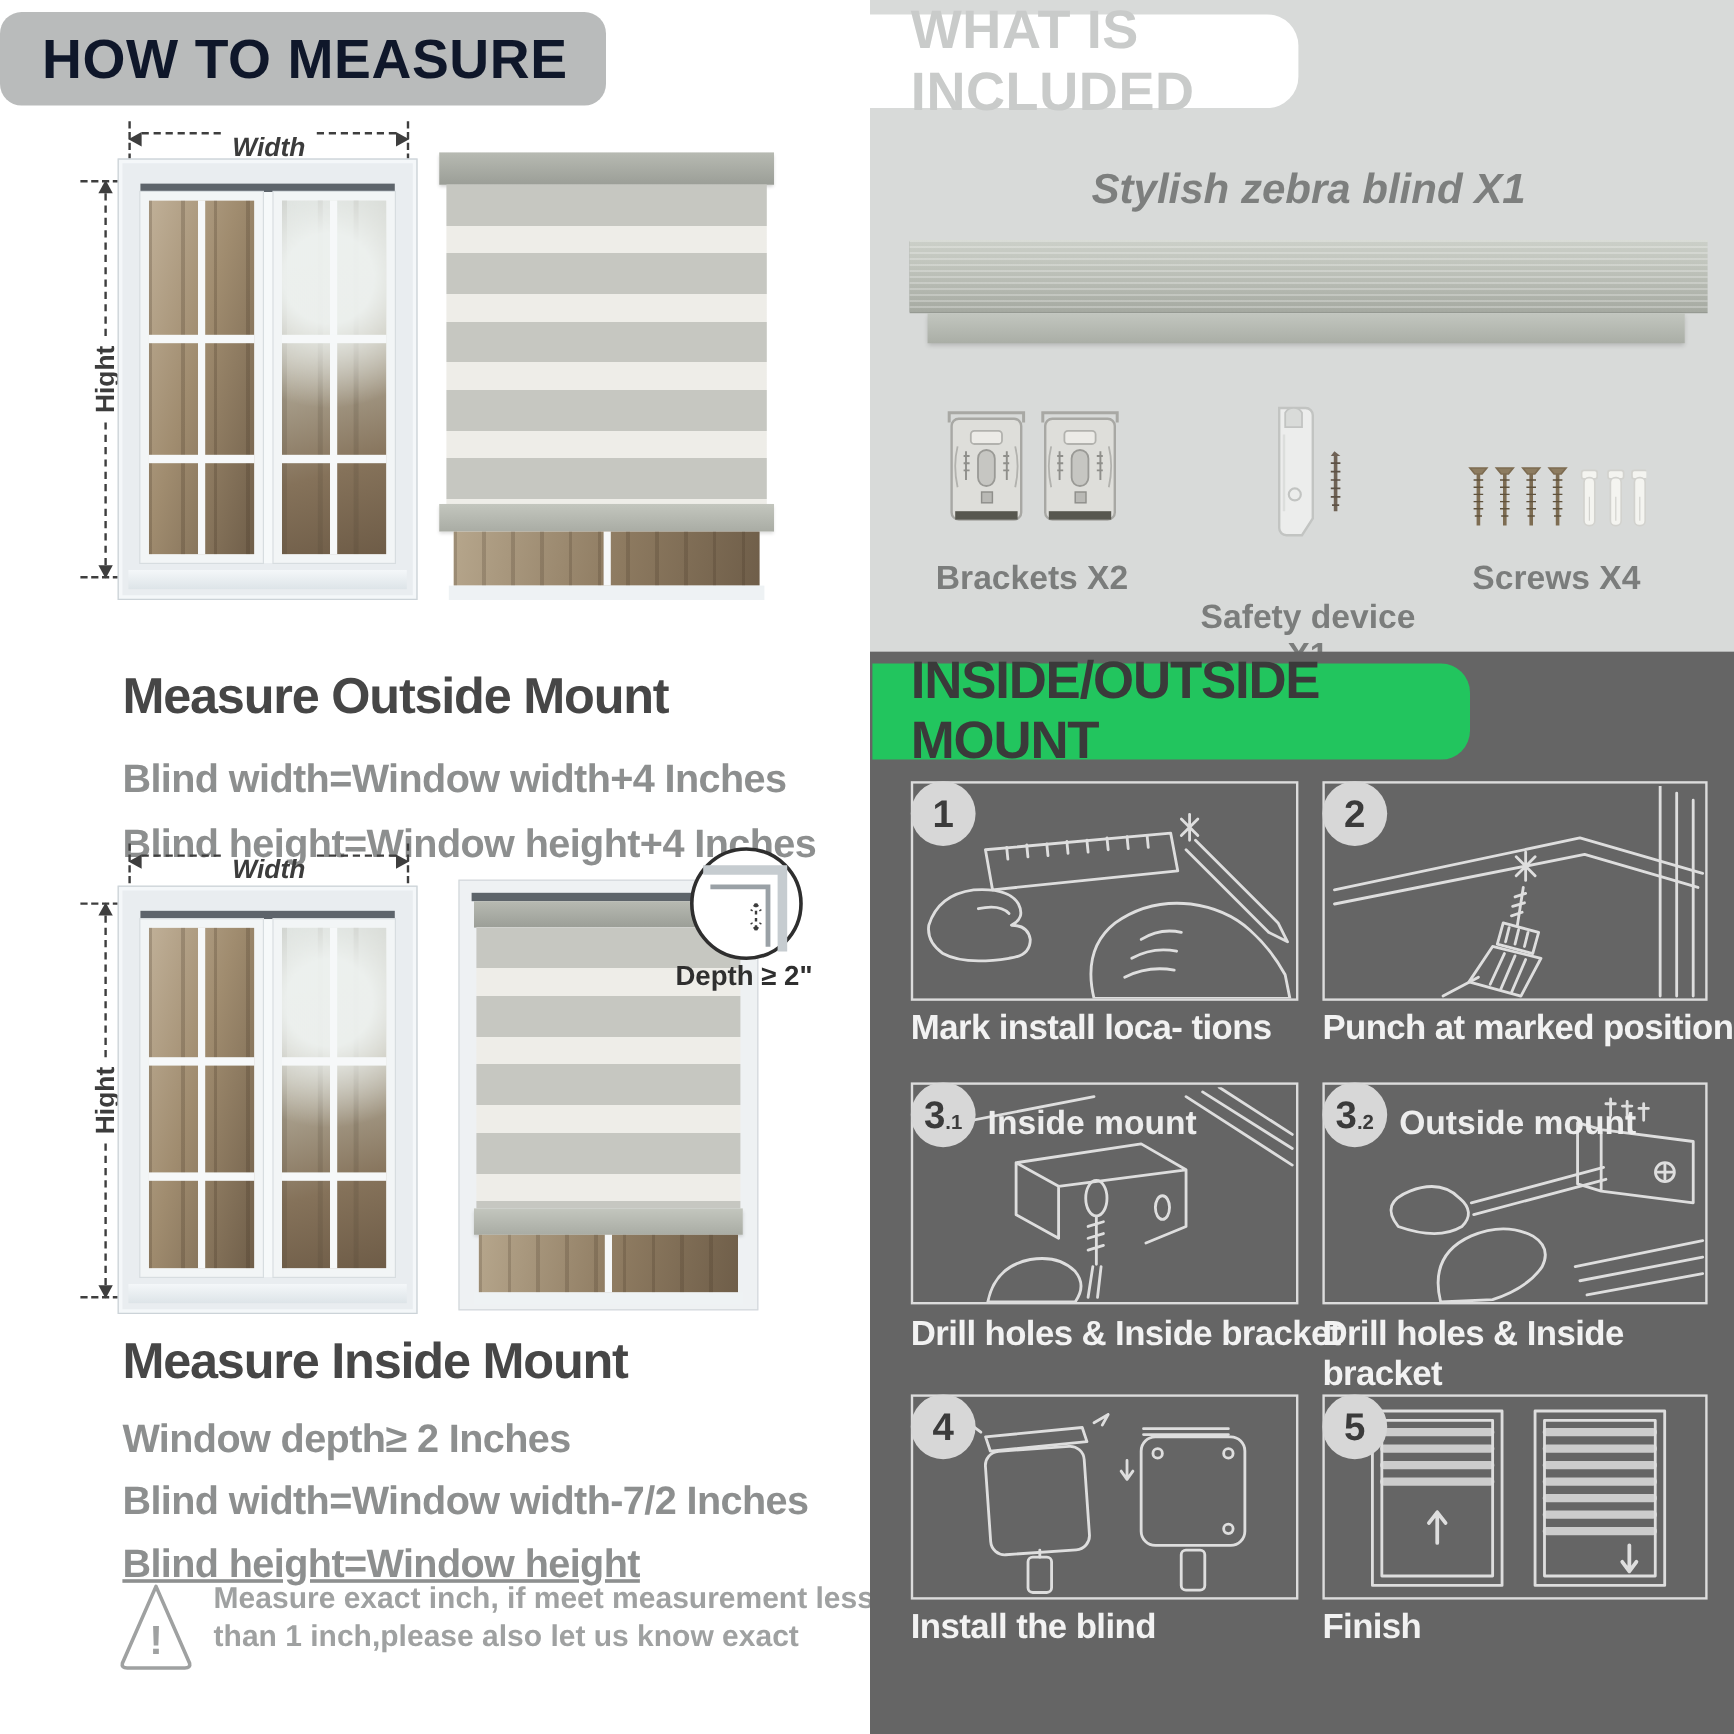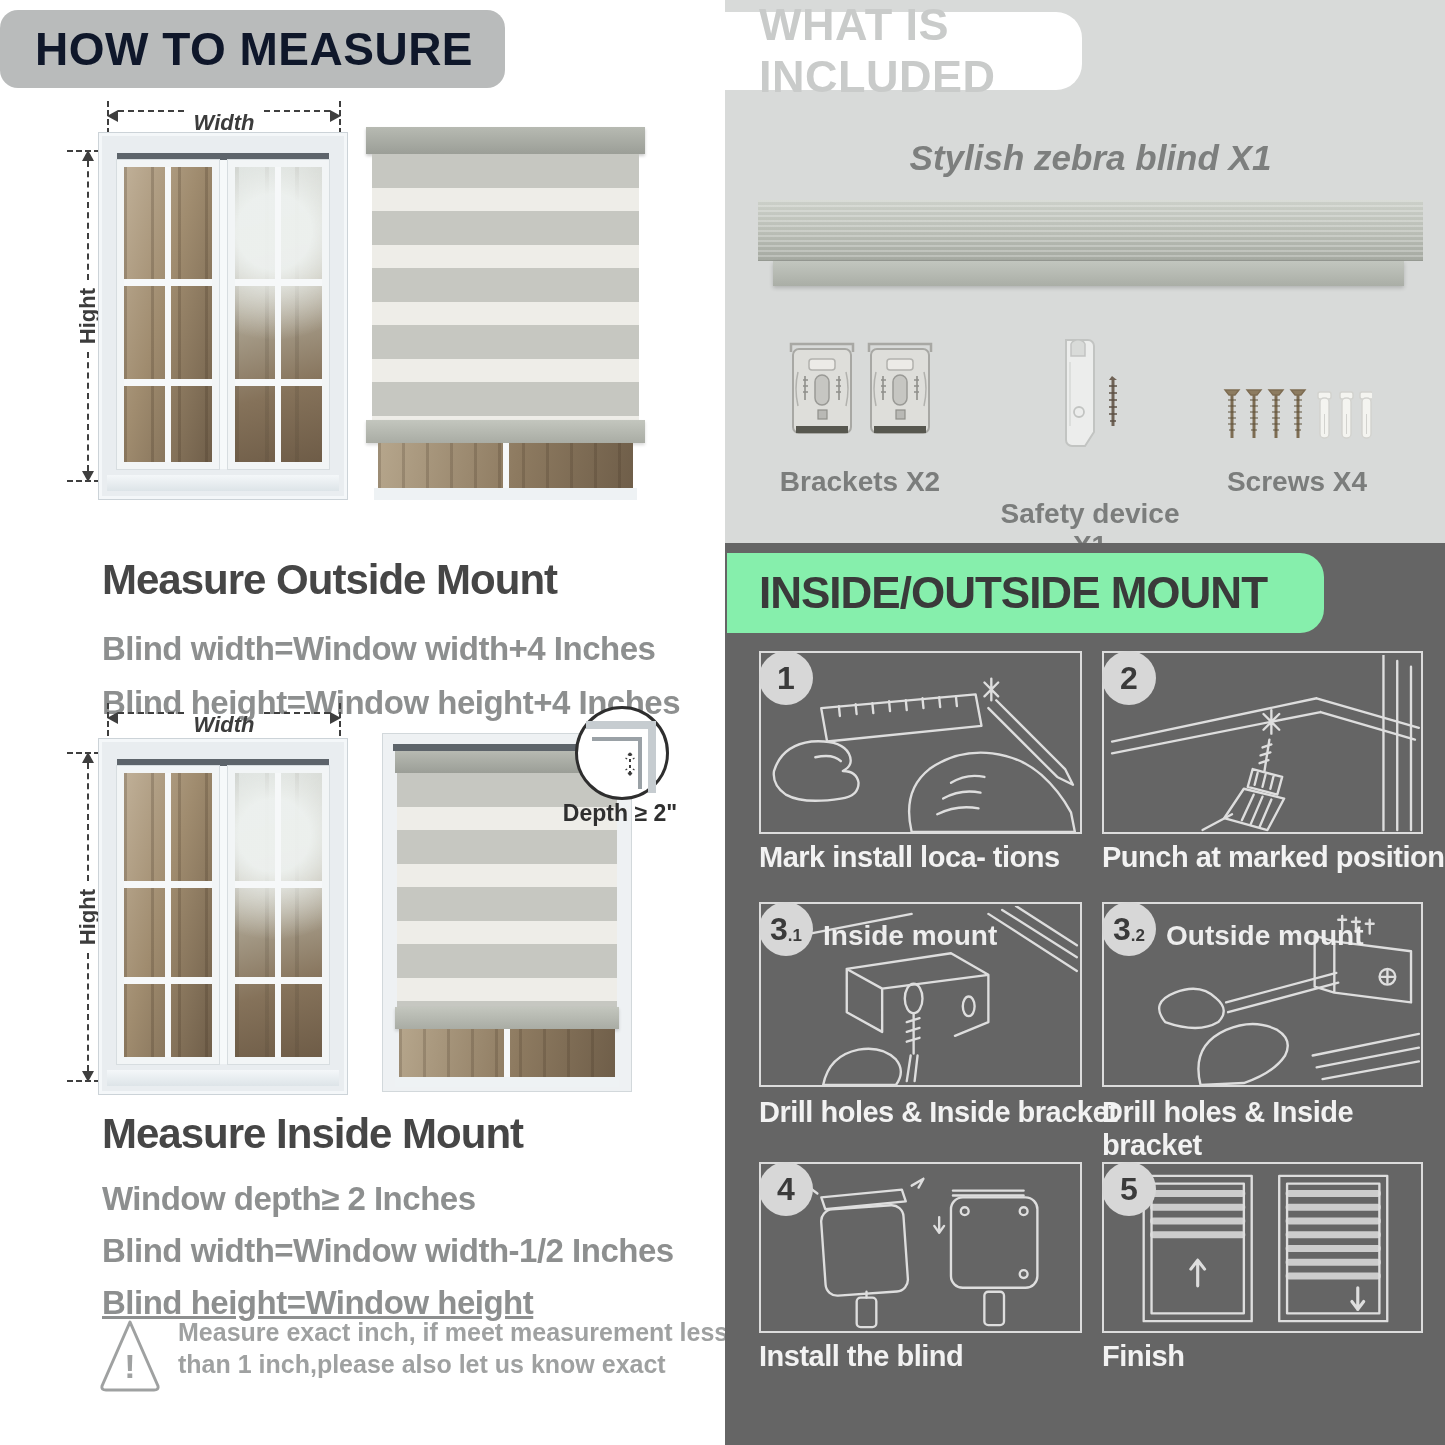--- a/index.html
+++ b/index.html
@@ -72,21 +72,21 @@
   .rail-main{left:758px;top:200px;width:665px;height:60px;
      background:
        repeating-linear-gradient(180deg, rgba(255,255,255,.25) 0 2px, rgba(0,0,0,0) 2px 5px),
        linear-gradient(180deg,#ccd0c9 0%,#b9bdb5 55%,#a5a9a1 100%);
      box-shadow:0 1px 0 #969a93;}
   .rail-under{left:773px;top:261px;width:631px;height:25px;
      background:linear-gradient(180deg,#c2c6bf,#aaaea6);box-shadow:0 2px 4px rgba(0,0,0,.18);}
   .item-lbl{color:#7b7d7c;font-size:28px;font-weight:bold;text-align:center;}
 
   .panel-dark{left:725px;top:543px;width:720px;height:902px;background:#656565;}
-  .mount-hd{left:727px;top:553px;width:597px;height:80px;background:#86efac;border-radius:0 24px 24px 0;
+  .mount-hd{left:727px;top:553px;width:498px;height:80px;background:#22c55e;border-radius:0 24px 24px 0;
             display:flex;align-items:center;padding-left:32px;box-sizing:border-box;}
   .mount-hd span{color:#3a3a3a;font-size:44px;font-weight:bold;letter-spacing:-1px;}
 
   .step-panel{background:#656565;border:2px solid #dcdcdc;box-sizing:border-box;}
   .step-panel svg{position:absolute;left:2px;top:2px;}
   .badge{position:absolute;left:-2px;top:-2px;width:54px;height:54px;border-radius:50%;background:#d7d7d7;
          display:flex;align-items:center;justify-content:center;color:#3b3b3b;font-weight:bold;font-size:32px;}
   .badge .sub{font-size:17px;margin-top:14px;}
   .inner-lbl{position:absolute;left:62px;top:16px;color:#ededed;font-size:28px;font-weight:bold;}
   .caption{color:#f2f2f2;font-size:29px;font-weight:bold;letter-spacing:-.5px;}
@@ -209,21 +209,21 @@
       </g>
       <g stroke="#3c3c3c" stroke-width="2" fill="none">
         <path d="M52 44 v22 M52 44 l-4 6 M52 44 l4 6 M52 66 l-4 -6 M52 66 l4 -6" stroke-dasharray="3 3"></path>
       </g>
     </svg>
   </div>
   <div class="abs depth-lbl" style="left:545px;top:800px;width:150px;text-align:center;">Depth ≥ 2"</div>
 
   <div class="abs heading" style="left:102px;top:1110px;">Measure Inside Mount</div>
   <div class="abs subline" style="left:102px;top:1180px;">Window depth≥ 2 Inches</div>
-  <div class="abs subline" style="left:102px;top:1232px;">Blind width=Window width-1/2 Inches</div>
+  <div class="abs subline" style="left:102px;top:1232px;">Blind width=Window width-7/2 Inches</div>
   <div class="abs subline" style="left:102px;top:1284px;text-decoration:underline;">Blind height=Window height</div>
 
   <div class="abs" style="left:98px;top:1316px;width:64px;height:78px;">
     <svg width="64" height="78" viewBox="0 0 64 78">
       <path d="M32 6 L60 70 Q61 74 56 74 L8 74 Q3 74 4 70 Z" fill="none" stroke="#9fa1a1" stroke-width="3" stroke-linejoin="round"></path>
       <text x="32" y="62" text-anchor="middle" font-size="34" font-weight="bold" fill="#9fa1a1" font-family="Liberation Sans, sans-serif">!</text>
     </svg>
   </div>
   <div class="abs warn-line" style="left:178px;top:1318px;">Measure exact inch, if meet measurement less</div>
   <div class="abs warn-line" style="left:178px;top:1350px;">than 1 inch,please also let us know exact</div>

